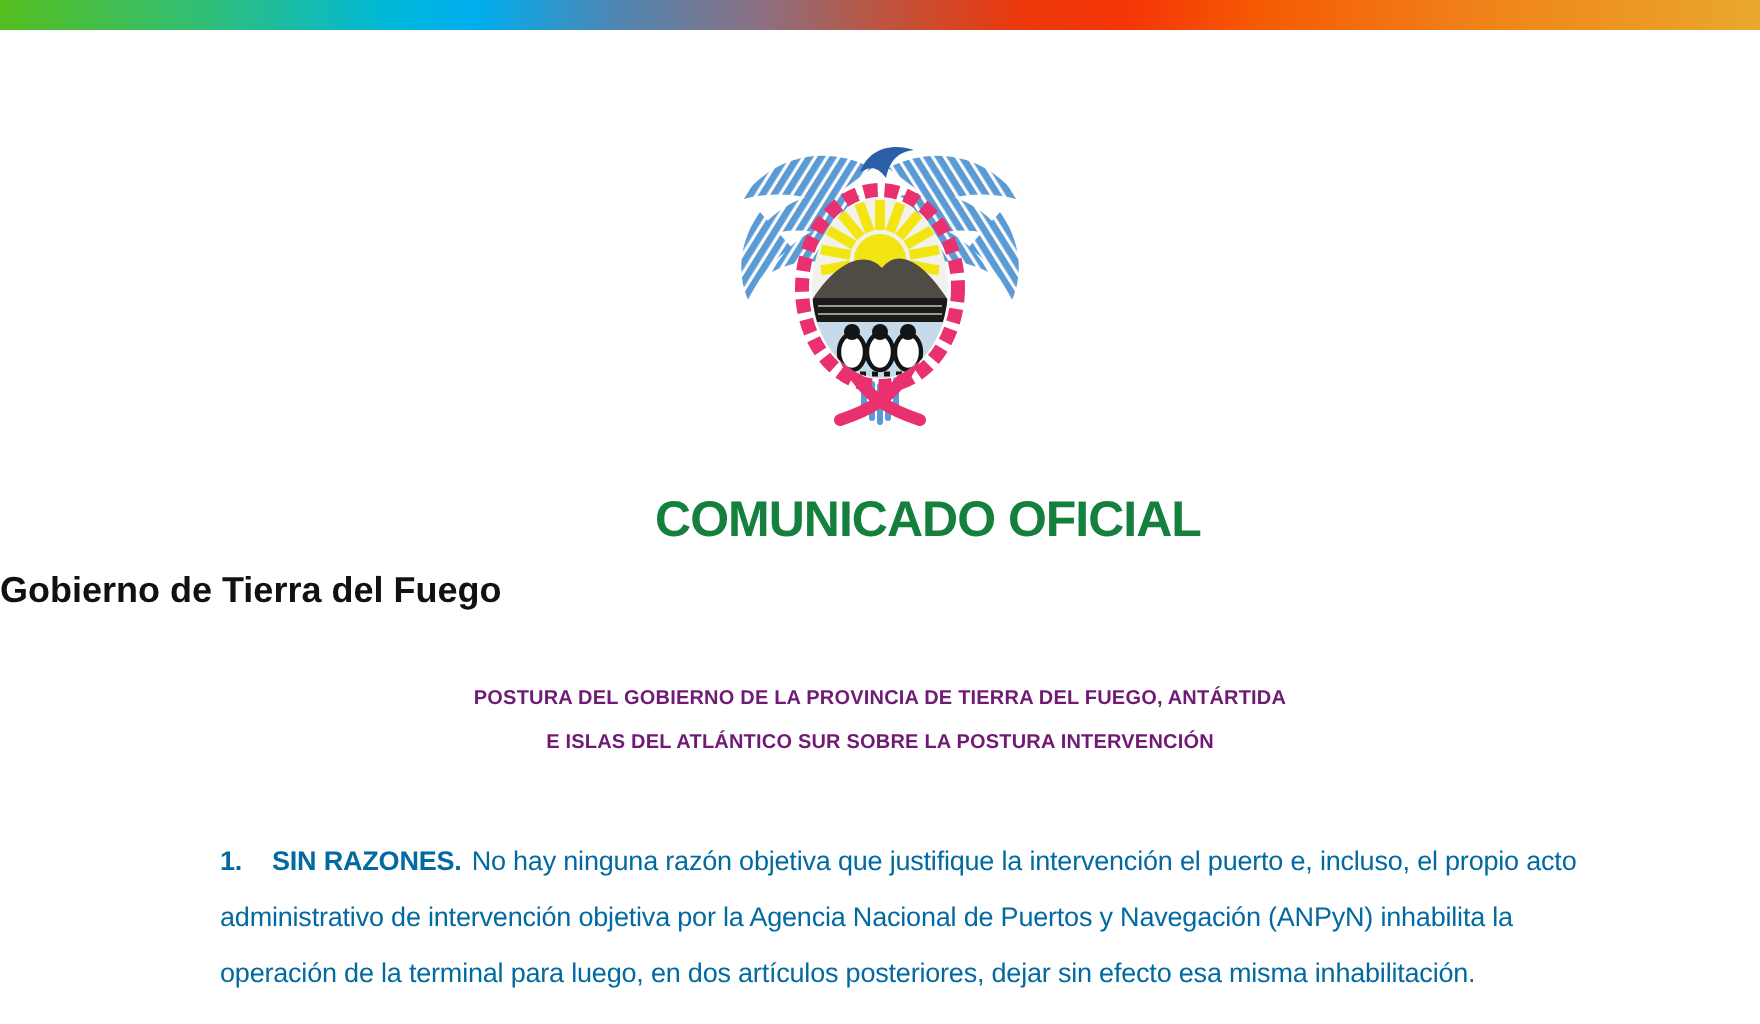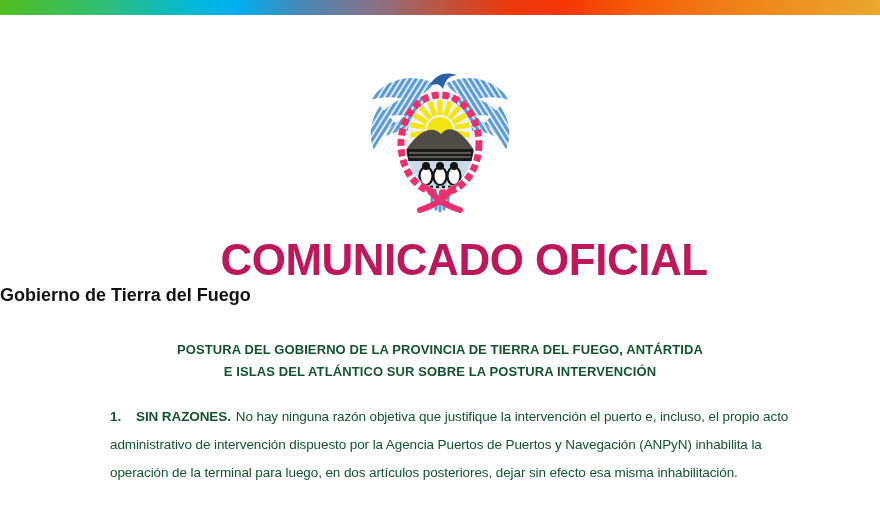--- a/index.html
+++ b/index.html
@@ -30,52 +30,52 @@
       #E9A82E 100%);
   }
   .emblem {
     margin-top: 46px;
     display: flex;
     justify-content: center;
   }
   .title {
     margin-top: 28px;
     text-align: center;
-    font-size: 44px;
+    font-size: 25px;
     font-weight: 800;
     letter-spacing: -0.5px;
-    color: #be185d;
+    color: #15803d;
     line-height: 38px;
     margin-left: 48px;
   }
   .subtitle {
     margin-top: 4px;
     text-align: left;
     font-size: 18px;
     font-weight: 700;
     color: #111111;
     line-height: 24px;
   }
   .heading {
     margin-top: 32px;
     text-align: center;
-    font-size: 13px;
+    font-size: 10px;
     font-weight: 700;
-    color: #14532d;
+    color: #701a75;
     letter-spacing: 0.1px;
   }
   .heading .h-line {
     line-height: 22px;
     white-space: nowrap;
   }
   .body-text {
-    margin: 20px auto 0 110px;
+    margin: 34px auto 0 110px;
     width: 665px;
     font-size: 13.5px;
-    color: #14532d;
+    color: #0369a1;
     letter-spacing: -0.1px;
   }
   .body-text .b-line {
     line-height: 28px;
     white-space: nowrap;
   }
   .bold { font-weight: 700; }
   .item-number { display: inline-block; min-width: 26px; }
   .lead { margin-right: 5px; }
 </style>
@@ -182,17 +182,17 @@
   <h1 class="title">COMUNICADO OFICIAL</h1>
   <h2 class="subtitle">Gobierno de Tierra del Fuego</h2>
 
   <div class="heading">
     <div class="h-line">POSTURA DEL GOBIERNO DE LA PROVINCIA DE TIERRA DEL FUEGO, ANTÁRTIDA</div>
     <div class="h-line">E ISLAS DEL ATLÁNTICO SUR SOBRE LA POSTURA INTERVENCIÓN</div>
   </div>
 
   <div class="body-text">
     <p class="b-line"><span class="bold item-number">1.</span><span class="bold lead">SIN RAZONES.</span><span>No hay ninguna razón objetiva que justifique la intervención el puerto e, incluso, el propio acto</span></p>
-    <p class="b-line">administrativo de intervención dispuesto por la Agencia Puertos de Puertos y Navegación (ANPyN) inhabilita la</p>
+    <p class="b-line">administrativo de intervención objetiva por la Agencia Nacional de Puertos y Navegación (ANPyN) inhabilita la</p>
     <p class="b-line">operación de la terminal para luego, en dos artículos posteriores, dejar sin efecto esa misma inhabilitación.</p>
   </div>
 
 </div>
 
 </body></html>

